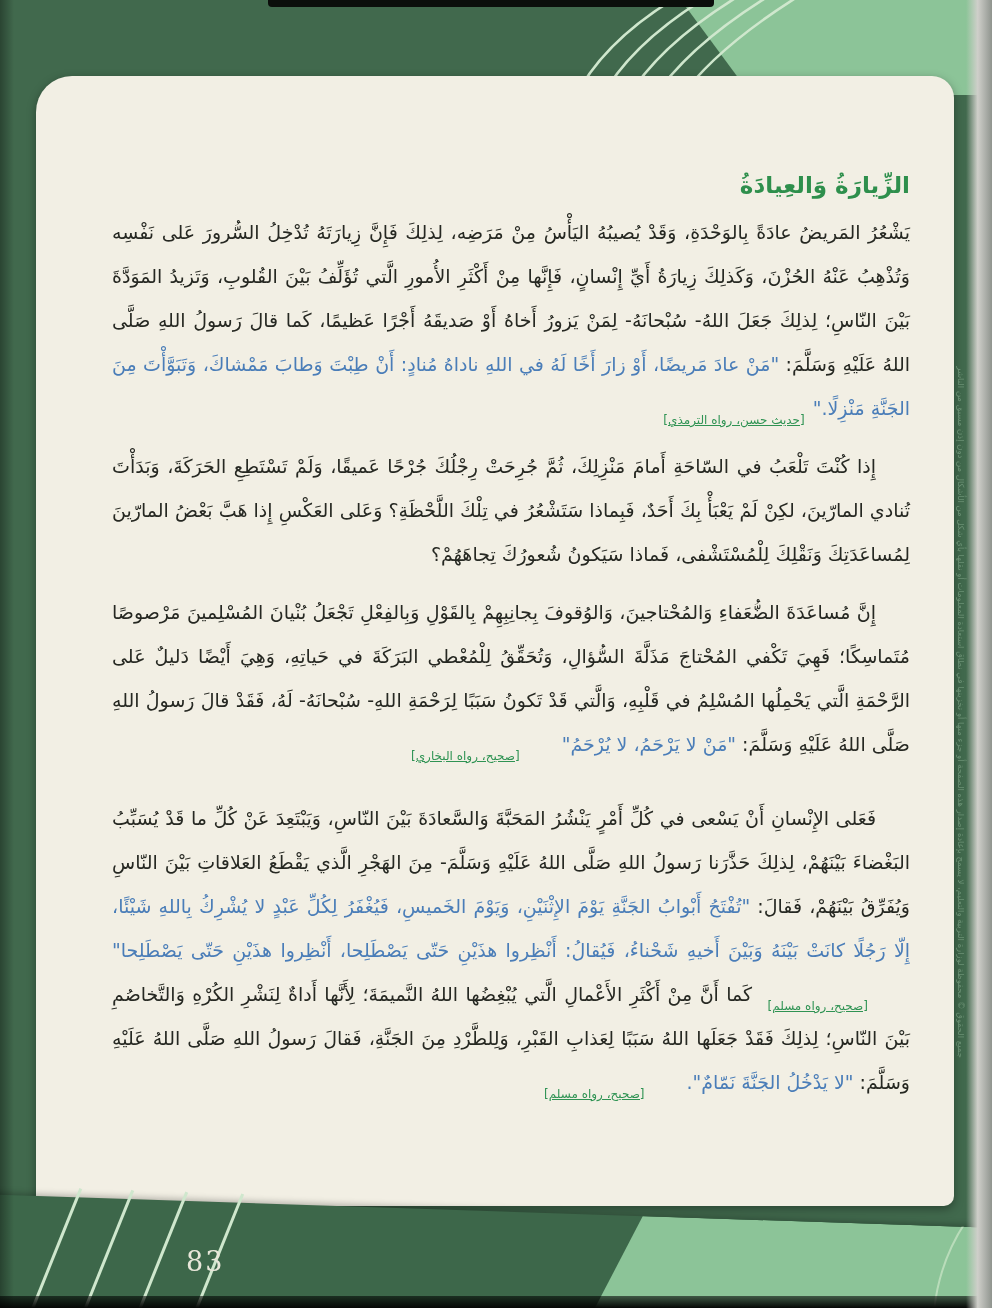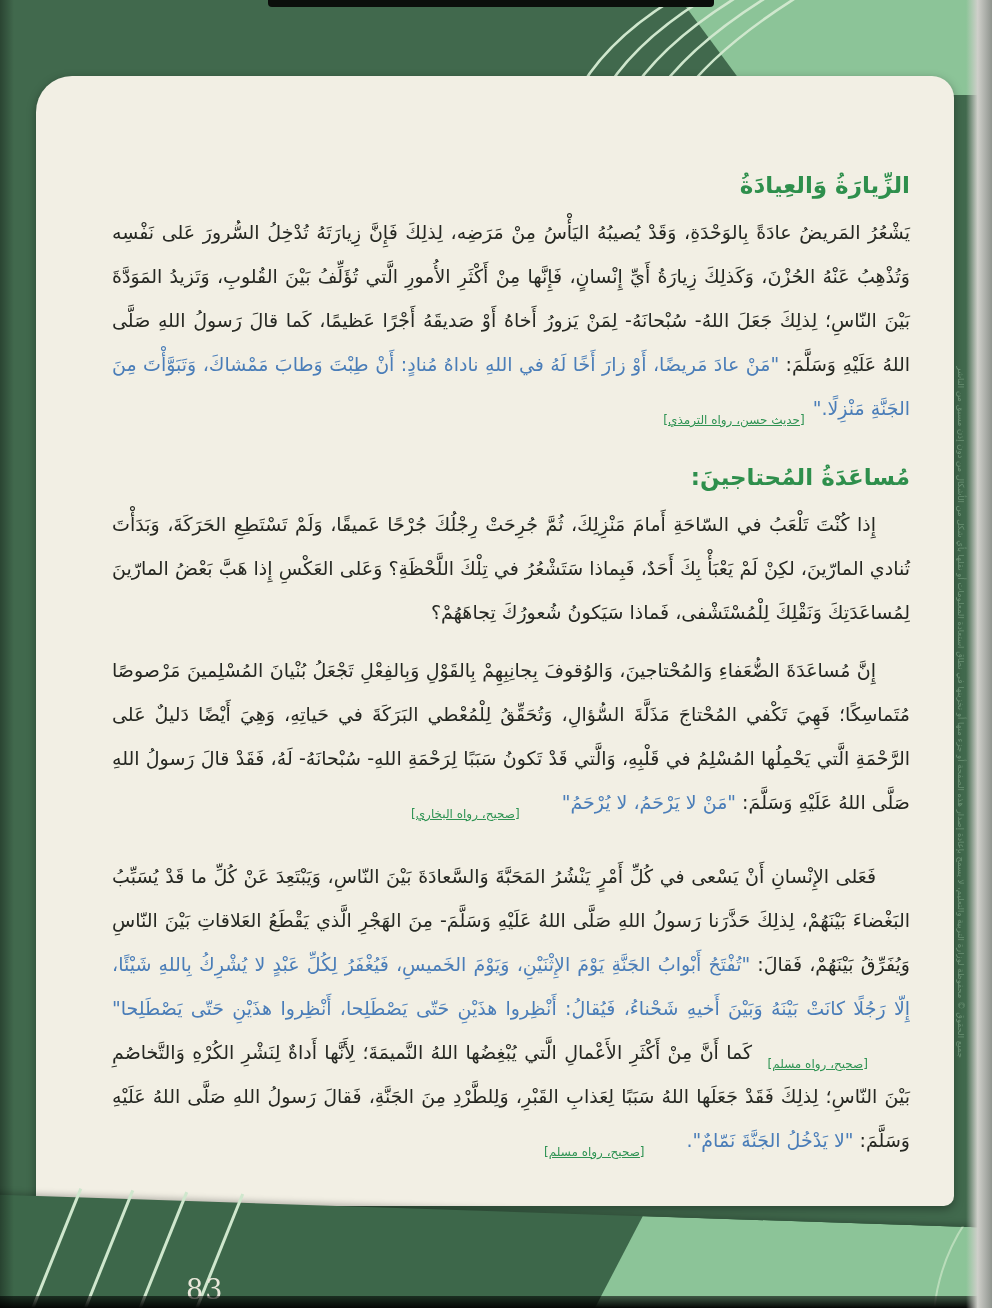--- a/index.html
+++ b/index.html
@@ -43,21 +43,21 @@
         background:#3d674a;transform:rotate(1.9deg);transform-origin:left top;
         box-shadow:0 -2px 6px rgba(0,0,0,.25);}
   .band-light{position:absolute;left:600px;top:0;width:480px;height:100%;
               background:var(--light-green,#8cc498);
               clip-path:polygon(14% 0,100% 0,100% 100%,0% 100%);}
   .band-line{position:absolute;top:-14px;width:3px;height:170px;
              background:#cfe7cd;transform:rotate(20deg);}
   .band-line.l1{left:74px;} .band-line.l2{left:126px;}
   .band-line.l3{left:180px;} .band-line.l4{left:236px;}
   .band-curves{position:absolute;left:870px;top:0;}
-  .page-number{position:absolute;left:186px;top:1274px;
+  .page-number{position:absolute;left:186px;top:1246px;
                font-family:"DejaVu Serif",serif;font-size:27px;
                color:var(--page-number-ink,#e9e7da);letter-spacing:2px;}
   
   .copyright{position:absolute;right:36px;bottom:250px;white-space:nowrap;
              transform:rotate(90deg);transform-origin:bottom right;
              direction:rtl;font-size:8.5px;color:#6b9174;letter-spacing:.2px;}
 </style>
 </head>
 <body>
 
@@ -70,21 +70,20 @@
     <path d="M292 -6 Q 208 44, 178 104" fill="none" stroke="#cfe7cd" stroke-width="2.6"></path>
     <path d="M322 -6 Q 236 46, 204 104" fill="none" stroke="#cfe7cd" stroke-width="2.6"></path>
     <path d="M352 -6 Q 264 48, 230 104" fill="none" stroke="#cfe7cd" stroke-width="2.6"></path>
     <path d="M382 -6 Q 292 50, 256 104" fill="none" stroke="#cfe7cd" stroke-width="2.6"></path>
   </svg>
 
   <div class="page">
     <div class="content">
         <h2 class="sec-heading">الزِّيارَةُ وَالعِيادَةُ</h2>
         <p class="para"><span class="run-text">يَشْعُرُ المَريضُ عادَةً بِالوَحْدَةِ، وَقَدْ يُصيبُهُ اليَأْسُ مِنْ مَرَضِه، لِذلِكَ فَإِنَّ زِيارَتَهُ تُدْخِلُ السُّرورَ عَلى نَفْسِه وَتُذْهِبُ عَنْهُ الحُزْنَ، وَكَذلِكَ زِيارَةُ أَيِّ إِنْسانٍ، فَإِنَّها مِنْ أَكْثَرِ الأُمورِ الَّتي تُؤَلِّفُ بَيْنَ القُلوبِ، وَتَزيدُ المَوَدَّةَ بَيْنَ النّاسِ؛ لِذلِكَ جَعَلَ اللهُ- سُبْحانَهُ- لِمَنْ يَزورُ أَخاهُ أَوْ صَديقَهُ أَجْرًا عَظيمًا، كَما قالَ رَسولُ اللهِ صَلَّى اللهُ عَلَيْهِ وَسَلَّمَ: </span><span class="run-hadith">"مَنْ عادَ مَريضًا، أَوْ زارَ أَخًا لَهُ في اللهِ ناداهُ مُنادٍ: أَنْ طِبْتَ وَطابَ مَمْشاكَ، وَتَبَوَّأْتَ مِنَ الجَنَّةِ مَنْزِلًا."</span><span class="run-tag">[حديث حسن، رواه الترمذي]</span></p>
-        <h2 class="sec-heading">مُساعَدَةُ المُحتاجينَ:</h2>
         <p class="para indent"><span class="run-text">إِذا كُنْتَ تَلْعَبُ في السّاحَةِ أَمامَ مَنْزِلِكَ، ثُمَّ جُرِحَتْ رِجْلُكَ جُرْحًا عَميقًا، وَلَمْ تَسْتَطِعِ الحَرَكَةَ، وَبَدَأْتَ تُنادي المارّينَ، لكِنْ لَمْ يَعْبَأْ بِكَ أَحَدٌ، فَبِماذا سَتَشْعُرُ في تِلْكَ اللَّحْظَةِ؟ وَعَلى العَكْسِ إِذا هَبَّ بَعْضُ المارّينَ لِمُساعَدَتِكَ وَنَقْلِكَ لِلْمُسْتَشْفى، فَماذا سَيَكونُ شُعورُكَ تِجاهَهُمْ؟</span></p>
         <p class="para indent"><span class="run-text">إِنَّ مُساعَدَةَ الضُّعَفاءِ وَالمُحْتاجينَ، وَالوُقوفَ بِجانِبِهِمْ بِالقَوْلِ وَبِالفِعْلِ تَجْعَلُ بُنْيانَ المُسْلِمينَ مَرْصوصًا مُتَماسِكًا؛ فَهِيَ تَكْفي المُحْتاجَ مَذَلَّةَ السُّؤالِ، وَتُحَقِّقُ لِلْمُعْطي البَرَكَةَ في حَياتِهِ، وَهِيَ أَيْضًا دَليلٌ عَلى الرَّحْمَةِ الَّتي يَحْمِلُها المُسْلِمُ في قَلْبِهِ، وَالَّتي قَدْ تَكونُ سَبَبًا لِرَحْمَةِ اللهِ- سُبْحانَهُ- لَهُ، فَقَدْ قالَ رَسولُ اللهِ صَلَّى اللهُ عَلَيْهِ وَسَلَّمَ: </span><span class="run-hadith">"مَنْ لا يَرْحَمُ، لا يُرْحَمُ"</span><span class="run-tag">[صحيح، رواه البخاري]</span></p>
         <p class="para indent gap"><span class="run-text">فَعَلى الإِنْسانِ أَنْ يَسْعى في كُلِّ أَمْرٍ يَنْشُرُ المَحَبَّةَ وَالسَّعادَةَ بَيْنَ النّاسِ، وَيَبْتَعِدَ عَنْ كُلِّ ما قَدْ يُسَبِّبُ البَغْضاءَ بَيْنَهُمْ، لِذلِكَ حَذَّرَنا رَسولُ اللهِ صَلَّى اللهُ عَلَيْهِ وَسَلَّمَ- مِنَ الهَجْرِ الَّذي يَقْطَعُ العَلاقاتِ بَيْنَ النّاسِ وَيُفَرِّقُ بَيْنَهُمْ، فَقالَ: </span><span class="run-hadith">"تُفْتَحُ أَبْوابُ الجَنَّةِ يَوْمَ الإِثْنَيْنِ، وَيَوْمَ الخَميسِ، فَيُغْفَرُ لِكُلِّ عَبْدٍ لا يُشْرِكُ بِاللهِ شَيْئًا، إِلّا رَجُلًا كانَتْ بَيْنَهُ وَبَيْنَ أَخيهِ شَحْناءُ، فَيُقالُ: أَنْظِروا هذَيْنِ حَتّى يَصْطَلِحا، أَنْظِروا هذَيْنِ حَتّى يَصْطَلِحا"</span><span class="run-tag">[صحيح، رواه مسلم]</span><span class="run-text"> كَما أَنَّ مِنْ أَكْثَرِ الأَعْمالِ الَّتي يُبْغِضُها اللهُ النَّميمَةَ؛ لِأَنَّها أَداةٌ لِنَشْرِ الكُرْهِ وَالتَّخاصُمِ بَيْنَ النّاسِ؛ لِذلِكَ فَقَدْ جَعَلَها اللهُ سَبَبًا لِعَذابِ القَبْرِ، وَلِلطَّرْدِ مِنَ الجَنَّةِ، فَقالَ رَسولُ اللهِ صَلَّى اللهُ عَلَيْهِ وَسَلَّمَ: </span><span class="run-hadith">"لا يَدْخُلُ الجَنَّةَ نَمّامٌ".</span><span class="run-tag">[صحيح، رواه مسلم]</span></p>
       </div>
   </div>
 
   <div class="band">
     <div class="band-light"></div>
     <div class="band-line l1"></div>
     <div class="band-line l2"></div>

